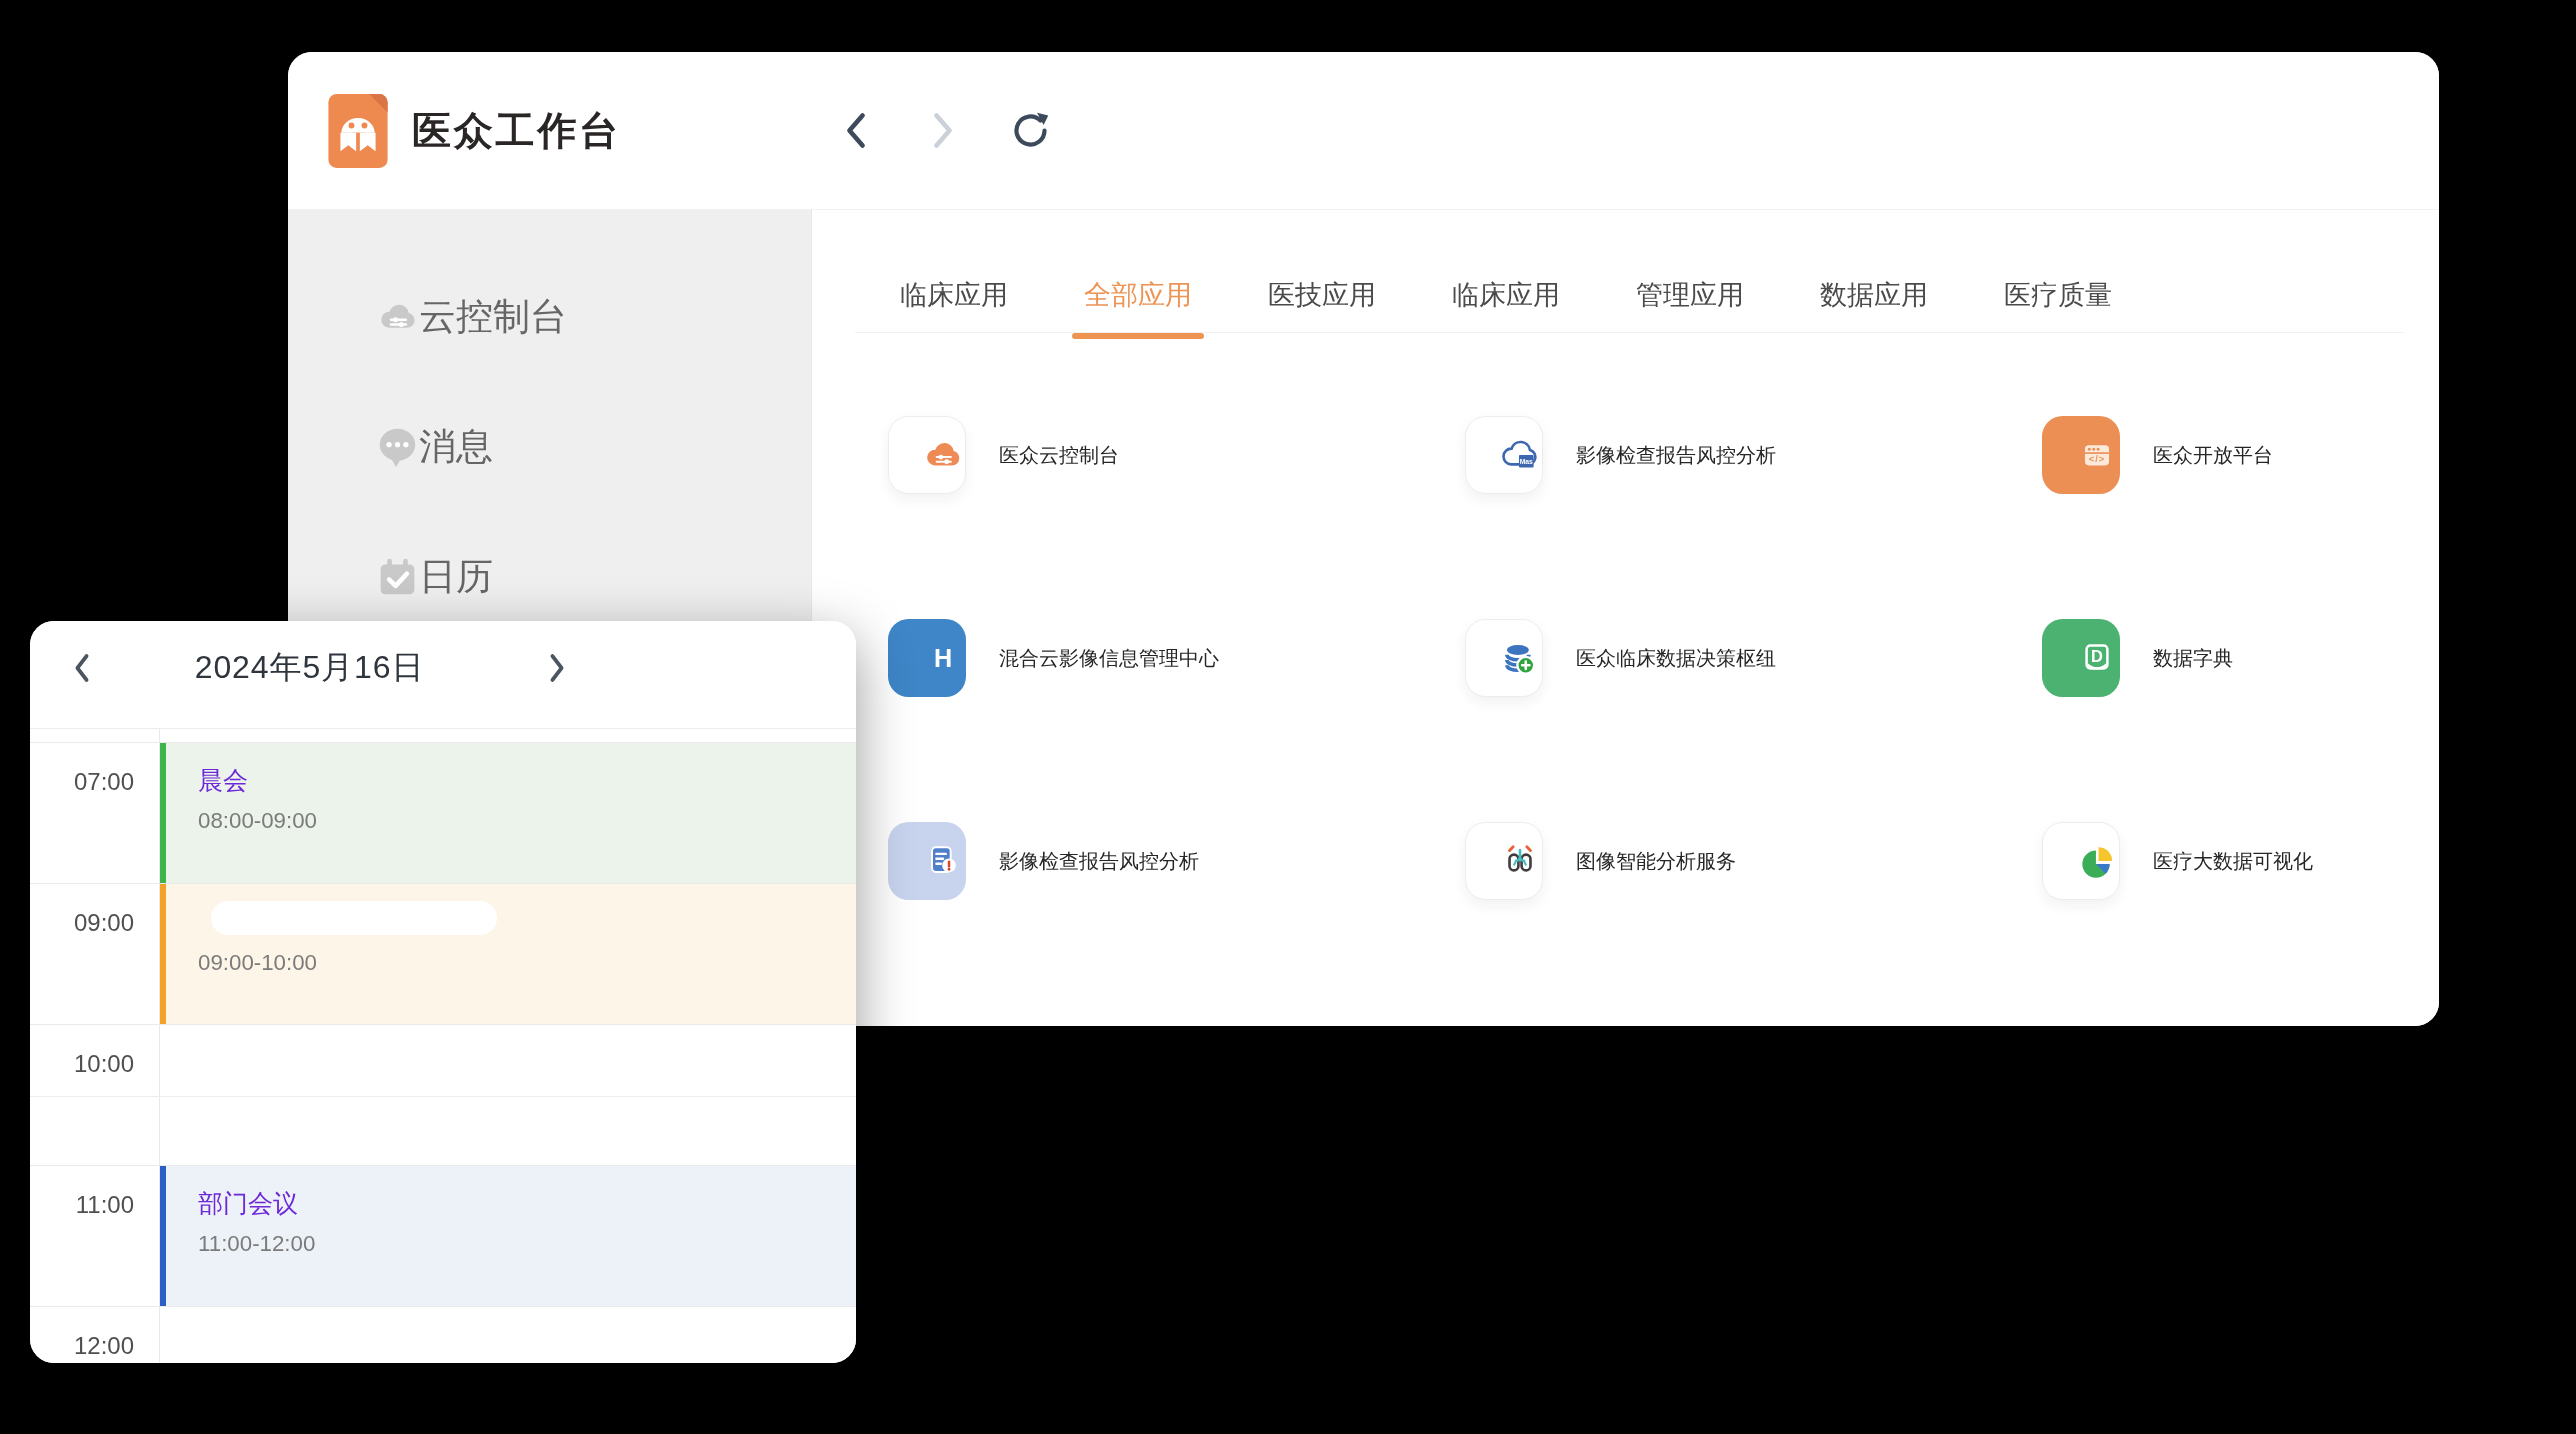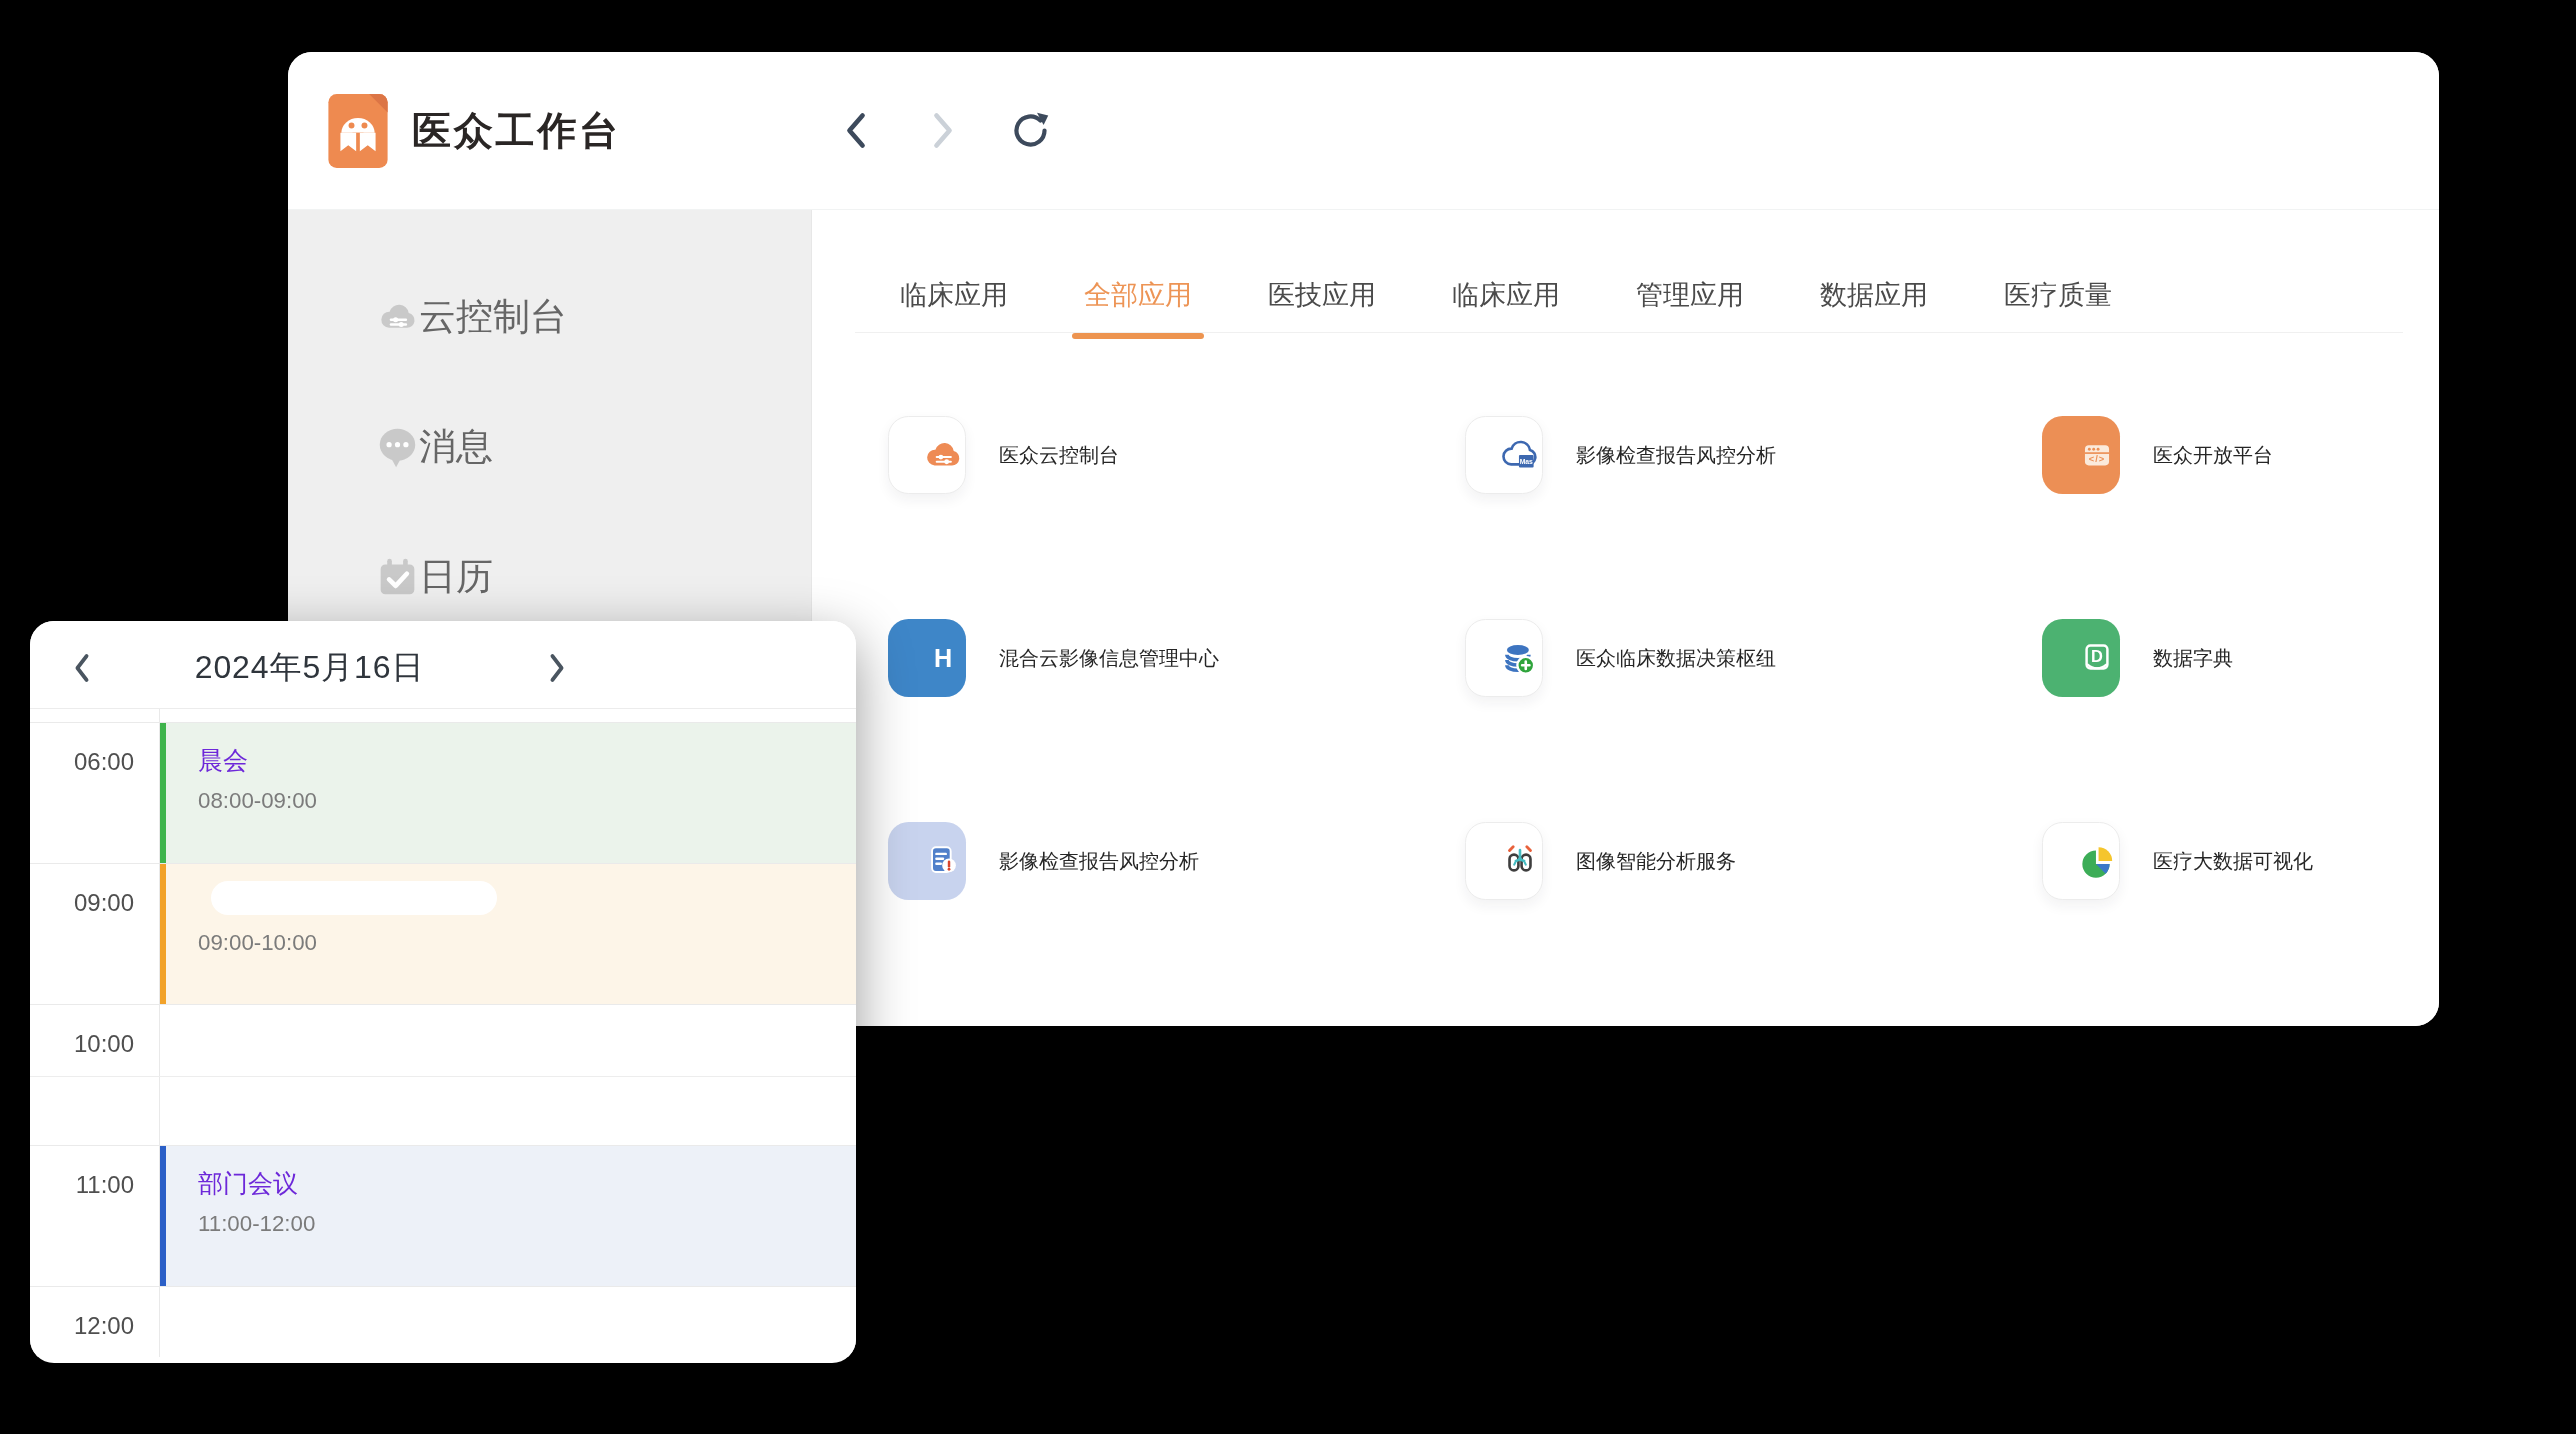--- a/index.html
+++ b/index.html
@@ -44,21 +44,21 @@
   .tile.green{ background:#4CB271; }
   .tile.orange{ background:#EC8F55; }
   .tile.periwinkle{ background:#C8D3EE; }
   .app-label{ font-size:20px; color:#262626; white-space:nowrap; }
   
   .cal-panel{
     position:absolute; left:30px; top:621px; width:826px; height:742px;
     background:#fff; border-radius:24px; overflow:hidden; z-index:5;
     box-shadow:0 17px 56px rgba(0,0,0,.4);
   }
-  .cal-header{ height:88px; border-bottom:0.9px solid #ececec; position:relative; background:#fff; }
+  .cal-header{ height:108px; border-bottom:0.9px solid #ececec; position:relative; background:#fff; }
   .cal-chev{ position:absolute; top:0; height:94px; width:52px; display:flex; align-items:center; justify-content:center; background:none; border:none; cursor:pointer; }
   .cal-chev.prev{ left:26px; }
   .cal-chev.next{ left:501px; }
   .cal-date{ position:absolute; left:112px; width:335px; height:94px; display:flex; align-items:center; justify-content:center;
     font-size:32px; font-weight:500; color:#2f353c; letter-spacing:0.9px; }
   .cal-body{ position:relative; height:648px; background:#fff; }
   .v-line{ position:absolute; left:129px; top:0; bottom:0; width:0.9px; background:#e9e9e9; }
   .cal-spacer{ height:13px; }
   .cal-row{ position:relative; height:141px; border-top:0.9px solid #eaeaea; }
   .cal-row.short{ height:69px; }
@@ -308,21 +308,21 @@
             </svg>
         </span>
       </button>
     </header>
 
     <div class="cal-body">
       <div class="v-line"></div>
       <div class="cal-spacer"></div>
 
       <div class="cal-row">
-        <span class="cal-time">06:00</span>
+        <span class="cal-time">07:00</span>
         <div class="cal-event ev-green">
           <div class="ev-title">晨会</div>
           <div class="ev-time">08:00-09:00</div>
         </div>
       </div>
 
       <div class="cal-row">
         <span class="cal-time">09:00</span>
         <div class="cal-event ev-orange">
           <div class="ev-pill"></div>

